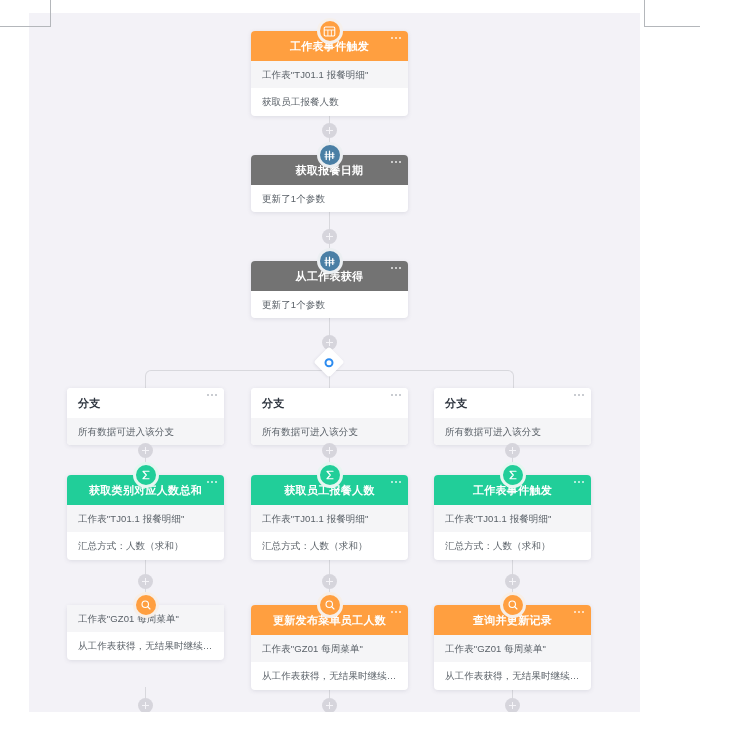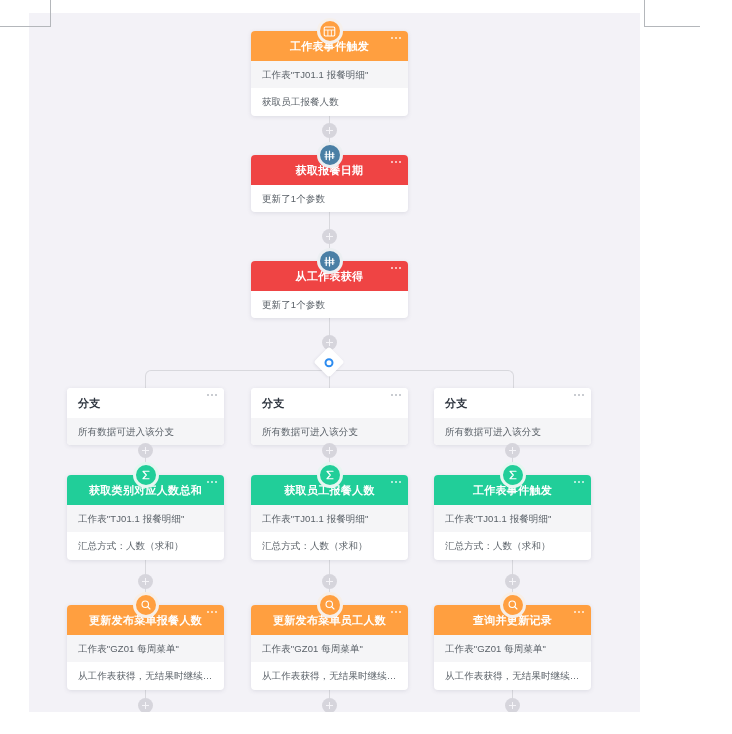--- a/index.html
+++ b/index.html
@@ -129,21 +129,21 @@
   .node-title {
     color: #ffffff;
     font-size: 11px;
     font-weight: bold;
     letter-spacing: .3px;
     line-height: 1;
     text-align: center;
     padding: 0 22px;
   }
   .node-head.orange { background: #ff9f40; }
-  .node-head.blue   { background: #ef4444; }
+  .node-head.blue   { background: #737373; }
   .node-head.green  { background: #21ce99; }
   .node-head.plain  { background: #ffffff; border-bottom: none; justify-content: center; }
 
   .node-head.plain .node-title {
     color: #2f3640;
     font-size: 11px;
     font-weight: bold;
     text-align: left;
     width: 100%;
     padding: 0 0 0 11px;
@@ -414,28 +414,20 @@
       </div>
     </div>
 
     <div class="node" style="left:38px; top:592px;">
       <div class="badge orange" style="border-color:#f7efe8;">
         <svg width="12" height="12" viewBox="0 0 16 16" fill="none">
           <circle cx="7" cy="7" r="4.3" stroke="#ffffff" stroke-width="1.5"></circle>
           <path d="M10.2 10.2L13.3 13.3" stroke="#ffffff" stroke-width="1.6" stroke-linecap="round"></path>
         </svg>
       </div>
-      <div class="node-head orange">
-        <div class="dots">
-            <i></i>
-            <i></i>
-            <i></i>
-          </div>
-        <div class="node-title">更新发布菜单报餐人数</div>
-      </div>
       <div class="node-body">
         <div class="row alt">工作表"GZ01 每周菜单"</div>
         <div class="row last">从工作表获得，无结果时继续执行</div>
       </div>
     </div>
 
     <div class="node" style="left:222px; top:592px;">
       <div class="badge orange" style="border-color:#f7efe8;">
         <svg width="12" height="12" viewBox="0 0 16 16" fill="none">
           <circle cx="7" cy="7" r="4.3" stroke="#ffffff" stroke-width="1.5"></circle>

